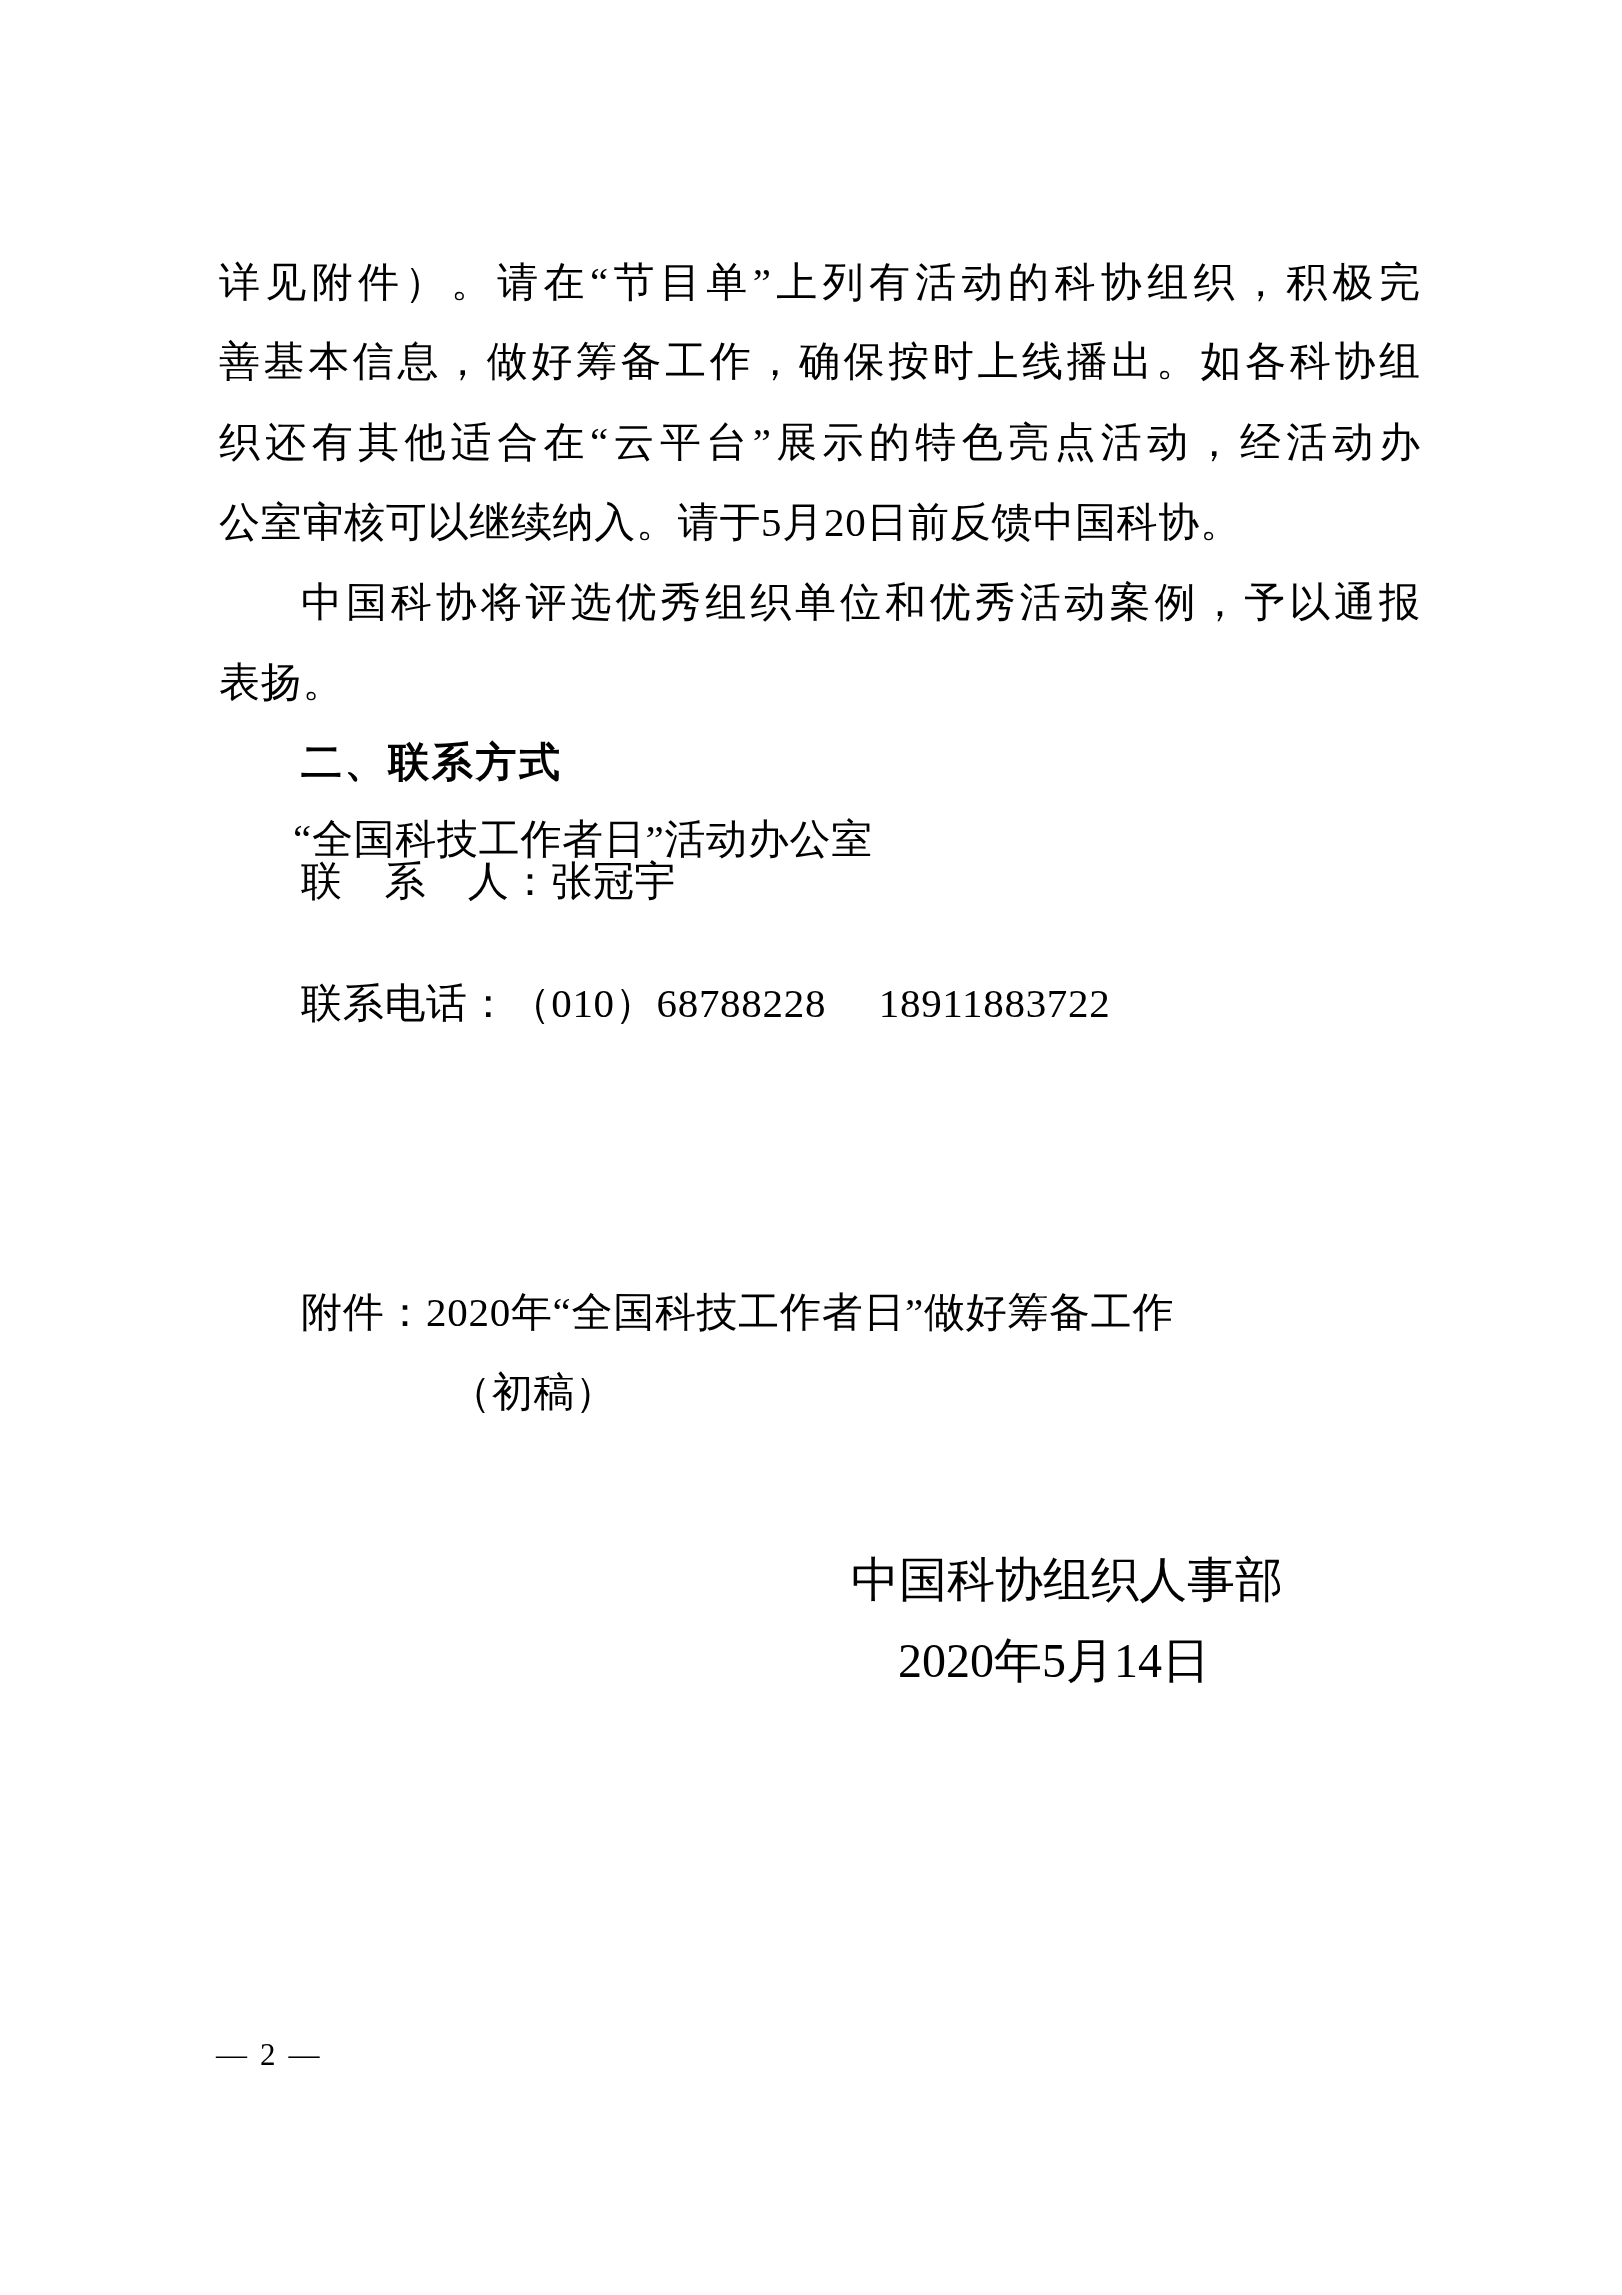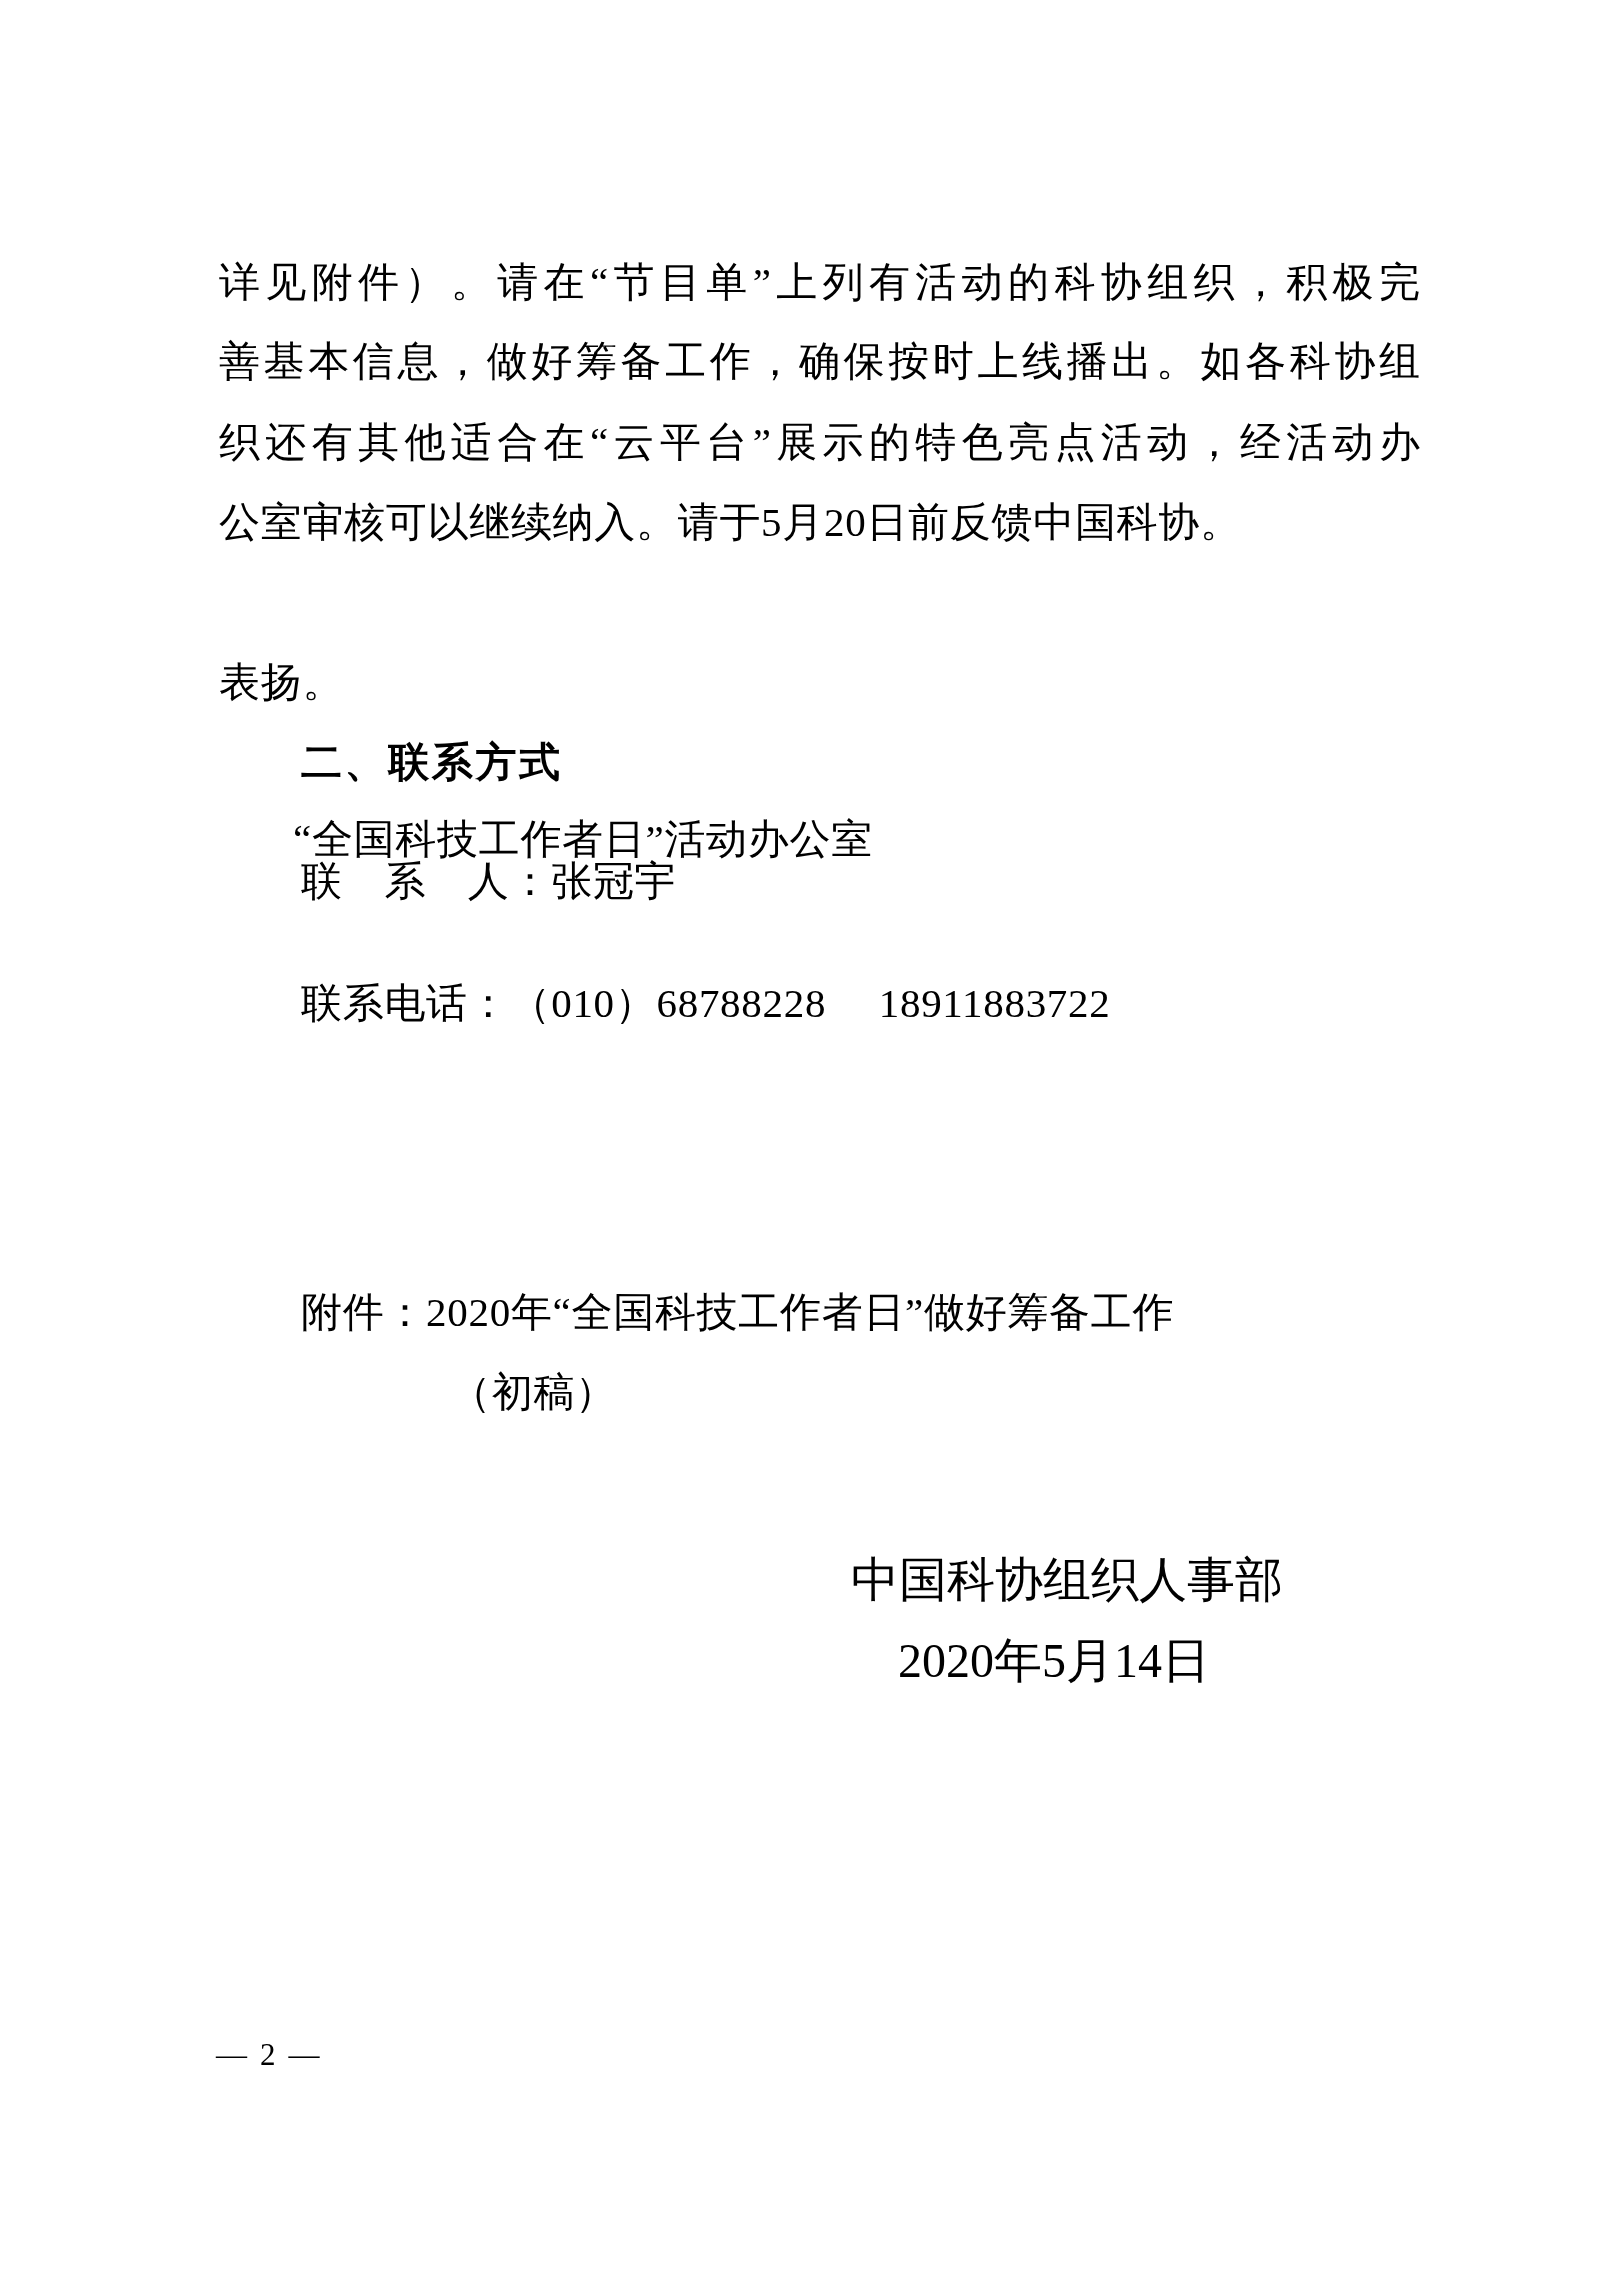--- a/index.html
+++ b/index.html
@@ -54,20 +54,21 @@
 </head>
 <body>
 
 <div class="page">
 
   <div class="line just margin" style="top:336px;width:1201px;">善基本信息，做好筹备工作，确保按时上线播出。如各科协组</div>
   <div class="line just margin" style="top:257px;width:1201px;">详见附件）。请在“节目单”上列有活动的科协组织，积极完</div>
   <div class="line just margin" style="top:417px;width:1201px;">织还有其他适合在“云平台”展示的特色亮点活动，经活动办</div>
   <div class="line margin" style="top:497px;">公室审核可以继续纳入。请于5月20日前反馈中国科协。</div>
 
+  <div class="line just indent" style="top:577px;width:1119px;">中国科协将评选优秀组织单位和优秀活动案例，予以通报</div>
   <div class="line margin" style="top:657px;">表扬。</div>
 
   <div class="line heading indent" style="top:737px;">二、联系方式</div>
 
   <div class="line indent" style="top:814px;left:293px;text-align:right;">“全国科技工作者日”活动办公室</div>
   <div class="line indent" style="top:856px;">联　系　人：张冠宇</div>
   <div class="line indent" style="top:978px;">联系电话：（010）68788228　 18911883722</div>
 
   <div class="line indent" style="top:1287px;">附件：2020年“全国科技工作者日”做好筹备工作</div>
   <div class="line" style="top:1367px;left:450px;">（初稿）</div>

